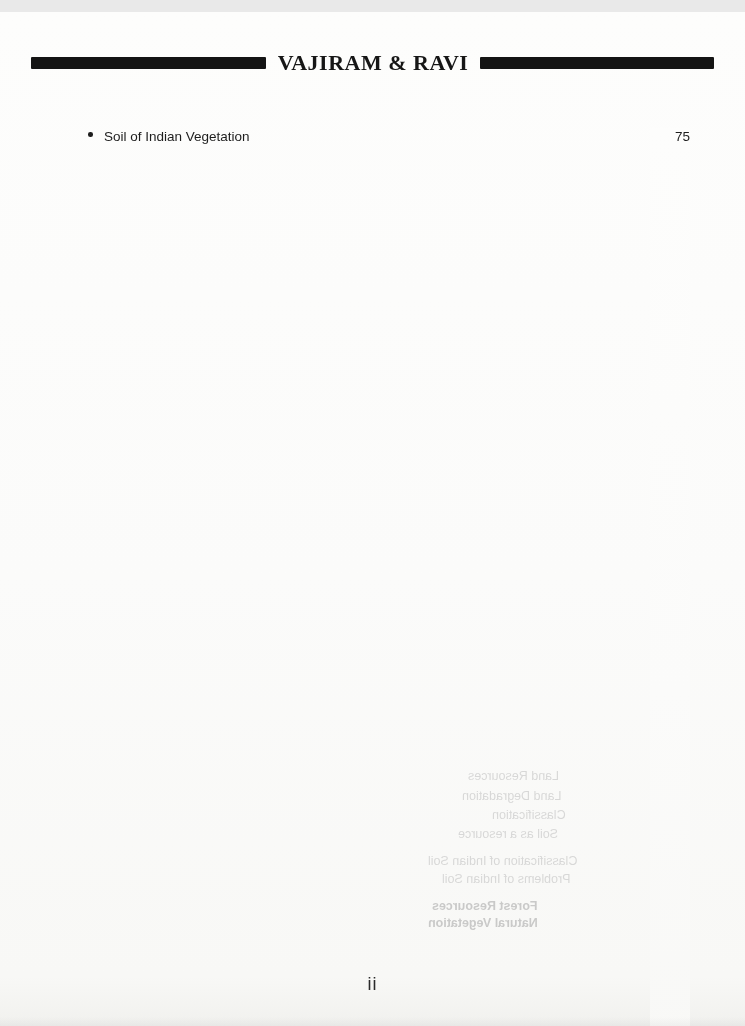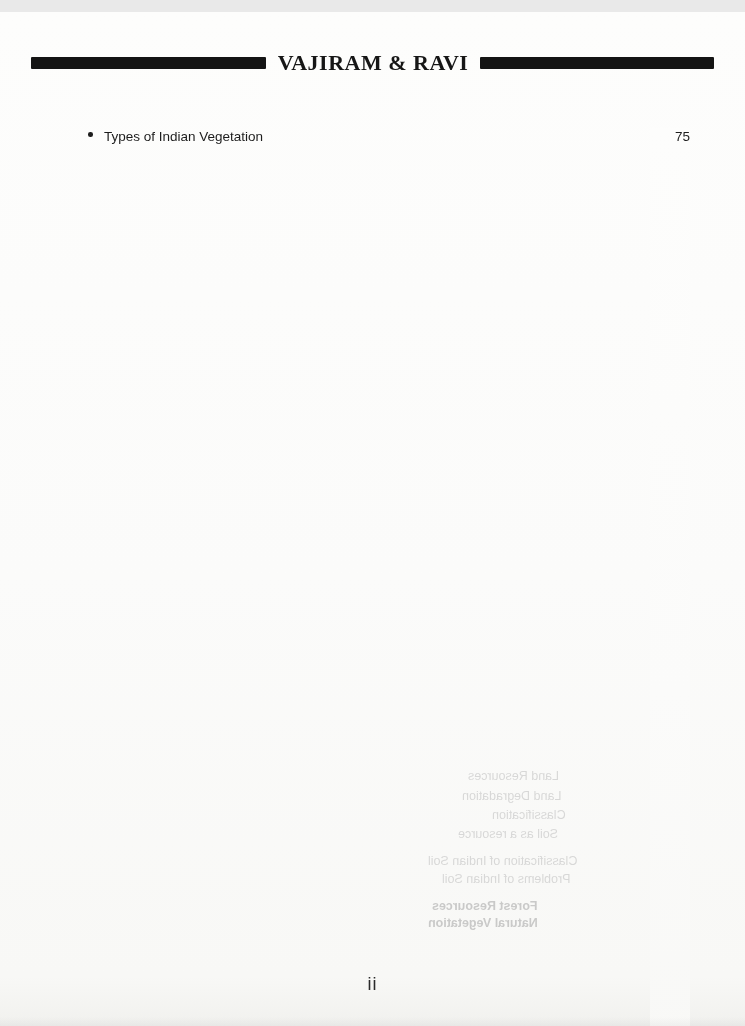--- a/index.html
+++ b/index.html
@@ -77,21 +77,21 @@
   <div class="masthead">
     <span class="rule rule-left"></span>
     <h1>VAJIRAM &amp; RAVI</h1>
     <span class="rule rule-right"></span>
   </div>
 
   <div class="toc" id="toc">
       <div class="block">
         <div class="row item">
           <span class="bullet"></span>
-          <span class="label">Types of Indian Vegetation</span>
+          <span class="label">Soil of Indian Vegetation</span>
           <span class="page">75</span>
         </div>
       </div>
     </div>
 
   <div id="ghosts">
       <span class="ghost" style="left: 468px; top: 756px;">Land Resources</span>
       <span class="ghost" style="left: 462px; top: 776px;">Land Degradation</span>
       <span class="ghost" style="left: 492px; top: 795px;">Classification</span>
       <span class="ghost" style="left: 458px; top: 814px;">Soil as a resource</span>

